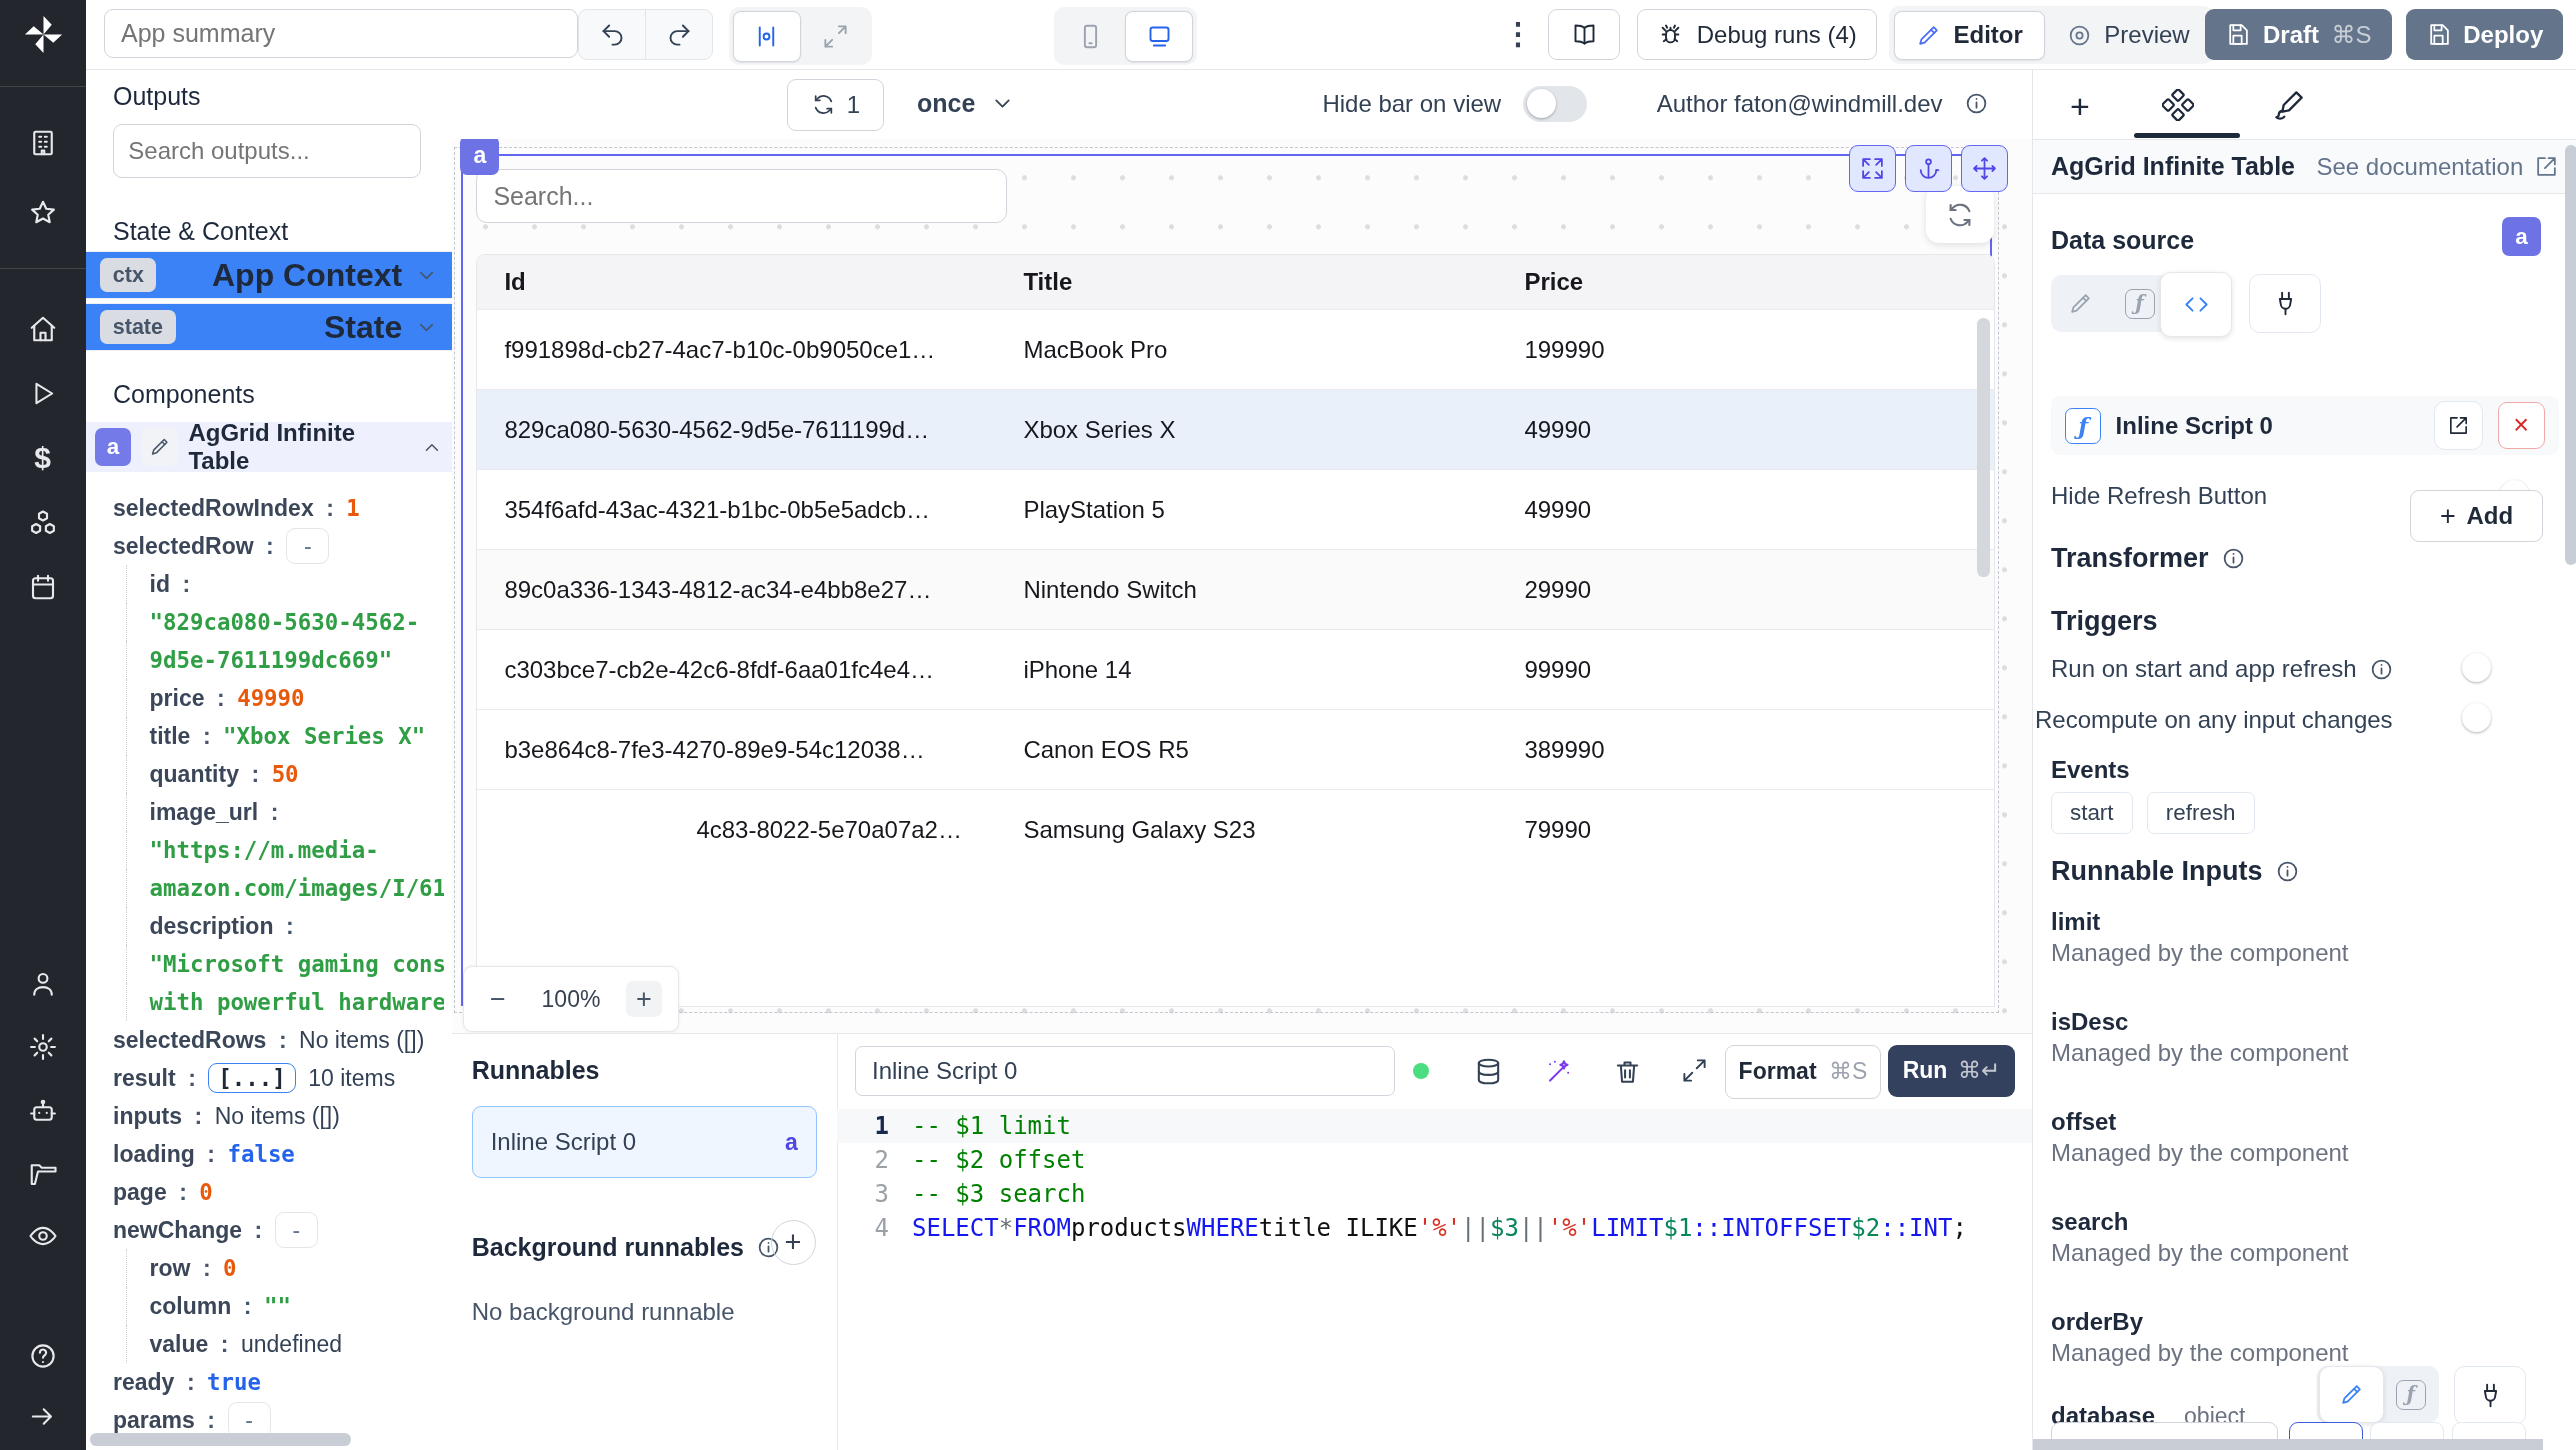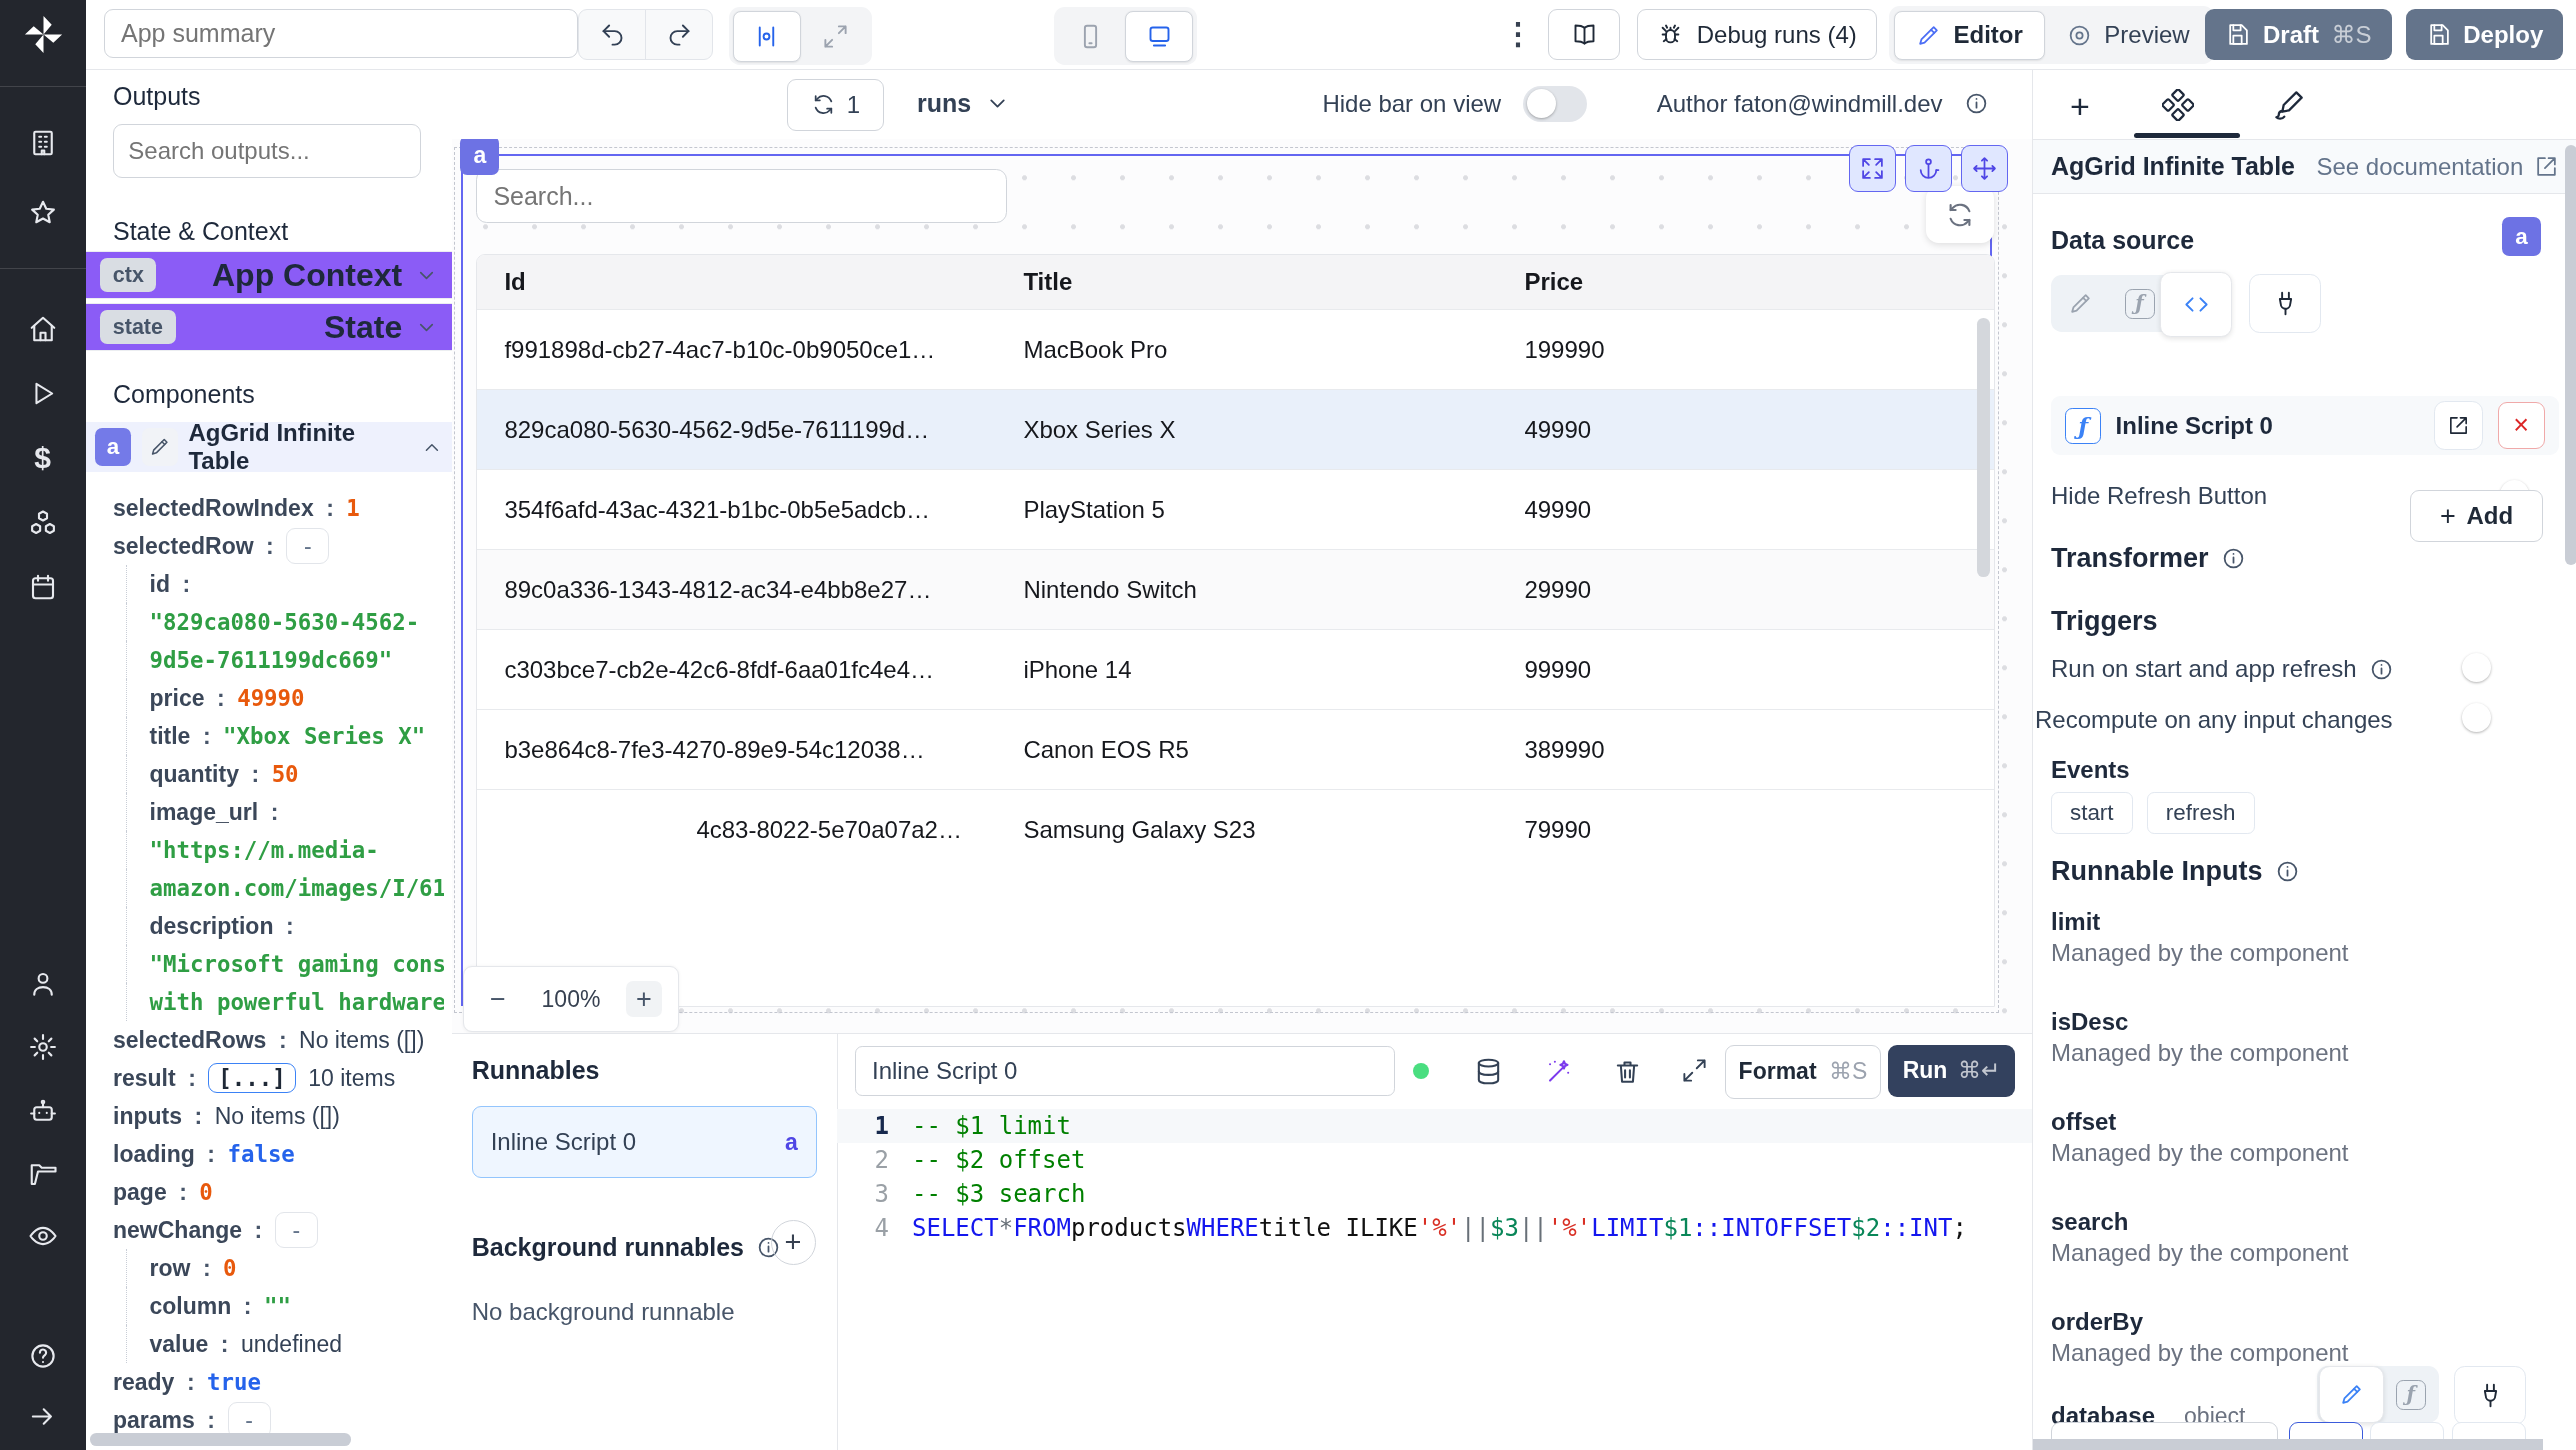--- a/index.html
+++ b/index.html
@@ -28,21 +28,21 @@
   #rail{left:0;top:0;width:86px;height:1451px;background:#23262d;z-index:10}
   .rail-ic{left:23px;width:39px;height:39px;color:#e7e9ee;display:flex;align-items:center;justify-content:center}
   .rail-line{left:0;width:86px;height:0.9px;background:rgba(255,255,255,.14)}
   .rail-glyph{font-size:30px;color:#e7e9ee;font-weight:bold}
 
   
   #leftpanel{left:86px;top:69px;width:366px;height:1382px;background:#fff;border-right:0.9px solid #e5e7eb;overflow:hidden}
   .lp-h{font-size:25px;font-weight:normal;color:#1e293b}
   .lp-search{left:27px;top:55px;width:277px;height:52px;border:0.9px solid #d1d5db;border-radius:9px;
              padding:0 14.3px;font-size:24px;color:#374151;outline:none;font-family:inherit}
-  .sc-row{left:0;width:366px;height:48px;background:#8b5cf6;border-top:0.9px solid #eceef1;border-bottom:0.9px solid #eceef1;
+  .sc-row{left:0;width:366px;height:48px;background:#3b82f6;border-top:0.9px solid #eceef1;border-bottom:0.9px solid #eceef1;
           display:flex;align-items:center;padding:0 14.3px;box-sizing:border-box}
   .sc-badge{background:#d9dde3;color:#475569;font-weight:bold;font-size:21.5px;border-radius:7.2px;padding:4.5px 12.5px}
   .sc-label{margin-left:auto;font-weight:bold;color:#1e293b;font-size:32px}
   .sc-chev{margin-left:12.5px;color:#475569}
   .comp-row{left:0;top:353px;width:366px;height:50px;background:#eef1fd;display:flex;align-items:center;
             padding:0 9px;box-sizing:border-box;gap:10.7px}
   .a-badge{background:#747ae8;color:#fff;font-weight:bold;border-radius:7.2px;width:38px;height:38px;
            display:flex;align-items:center;justify-content:center;font-size:22.4px}
   .pencil-box{width:38px;height:38px;background:#f1f3f7;border-radius:7.2px;display:flex;align-items:center;
               justify-content:center;color:#475569}
@@ -493,21 +493,21 @@
     <div class="ab refresh-box">
       <svg class="ic" width="25" height="25" viewBox="0 0 24 24">
           <path d="M19.5 9A8 8 0 0 0 6 6.5L4.5 8"></path>
           <path d="M4.5 4v4h4"></path>
           <path d="M4.5 15a8 8 0 0 0 13.5 2.5L19.5 16"></path>
           <path d="M19.5 20v-4h-4"></path>
         </svg>
       <span>1</span>
     </div>
     <div class="ab flex" style="left:465px;top:9.8px;height:50px;gap:14.3px">
-      <span style="font-size:25px;color:#334155;font-weight:bold">runs</span>
+      <span style="font-size:25px;color:#334155;font-weight:bold">once</span>
       <svg class="ic" style="color:#334155" width="25" height="25" viewBox="0 0 24 24">
           <path d="M6 9l6 6 6-6"></path>
         </svg>
     </div>
     <div class="ab flex" style="right:43px;top:9.8px;height:50px;gap:21.5px">
       <span style="font-size:24px;color:#334155">Hide bar on view</span>
       <span class="tog"></span>
       <span style="width:27px"></span>
       <span style="font-size:24px;color:#334155">Author faton@windmill.dev</span>
       <svg class="ic info" width="25" height="25" viewBox="0 0 24 24">

